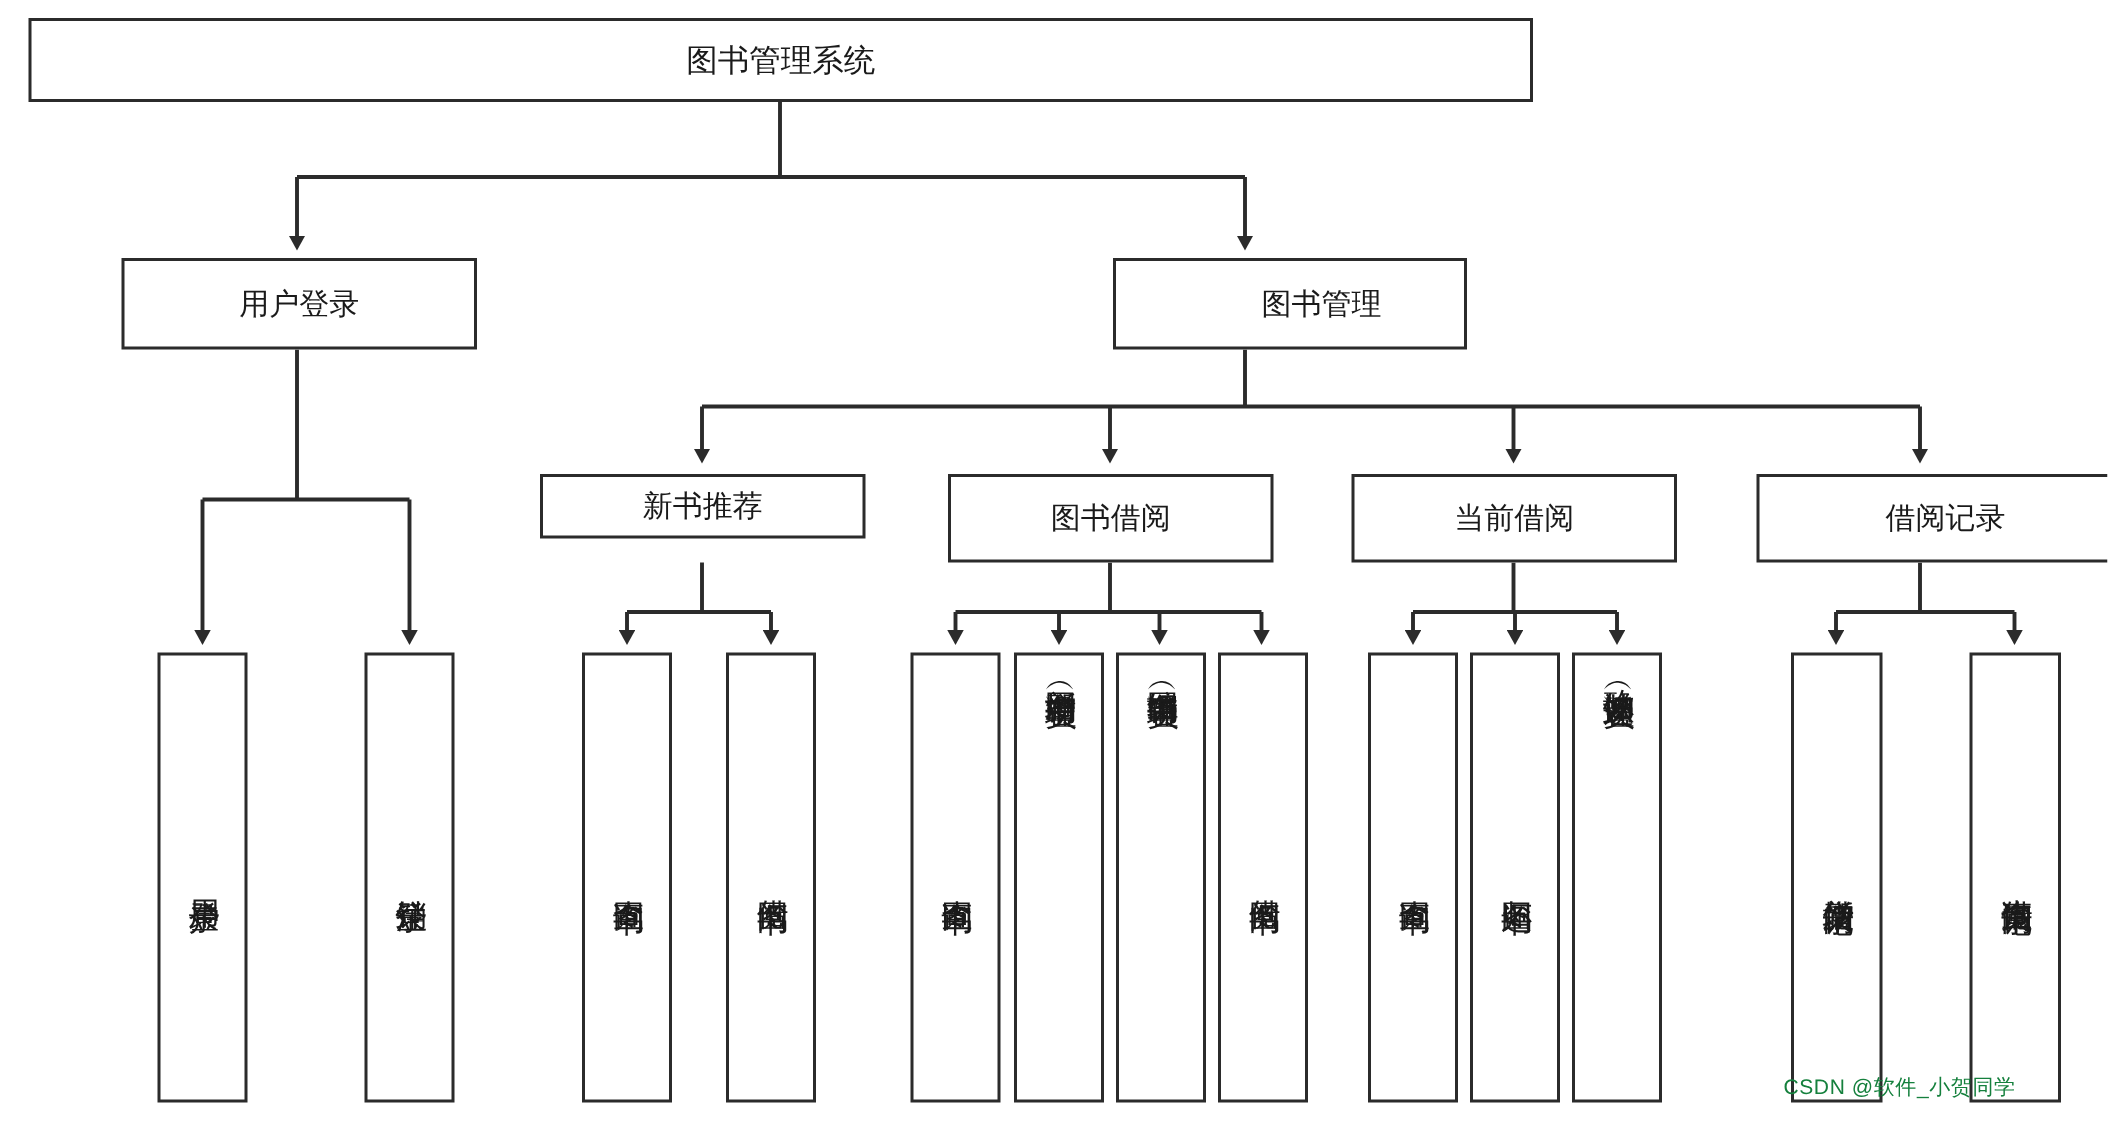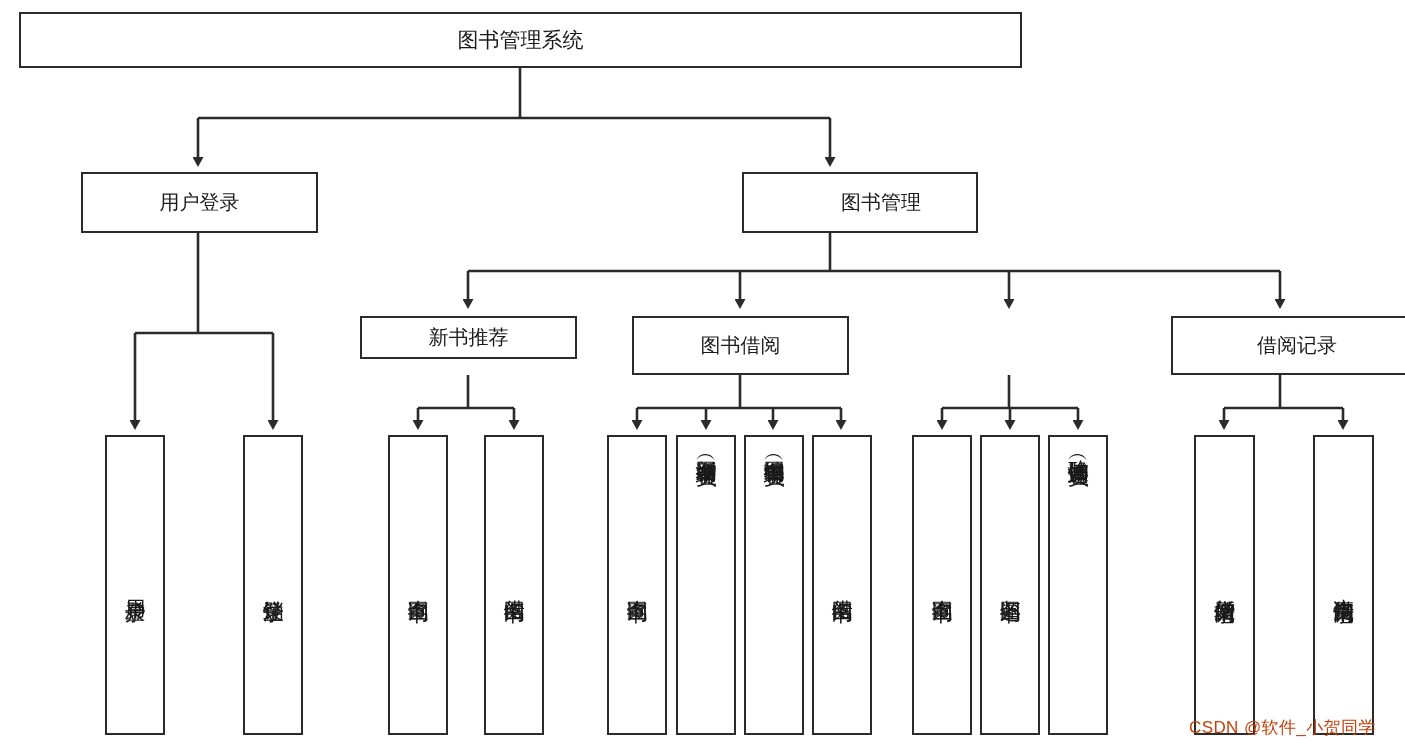--- a/index.html
+++ b/index.html
@@ -56,22 +56,22 @@
     font-size: 21px;
     line-height: 1.06;
     letter-spacing: 1px;
     white-space: nowrap;
     color: #1a1a1a;
   }
   #watermark {
     position: absolute;
     left: 1189px;
     top: 716px;
-    font-size: 17px;
-    color: #c2410c;
+    font-size: 14px;
+    color: #15803d;
     white-space: nowrap;
     letter-spacing: 0.4px;
   }
 </style>
 </head>
 <body>
 
 <div id="canvas">
 
   <svg id="edges" viewBox="0 0 1405 747">
@@ -134,20 +134,23 @@
   <div class="node lvl2" style="left:742px; top:172px; width:236px; height:61px;padding-left:42px;">
     <span>图书管理</span>
   </div>
 
   <div class="node lvl2" style="left:360px; top:316px; width:217px; height:43px;">
     <span>新书推荐</span>
   </div>
   <div class="node lvl2" style="left:632px; top:316px; width:217px; height:59px;">
     <span>图书借阅</span>
   </div>
+  <div class="node lvl2" style="left:901px; top:316px; width:217px; height:59px;">
+    <span>当前借阅</span>
+  </div>
   <div class="node lvl2" style="left:1171px; top:316px; width:252px; height:59px;">
     <span>借阅记录</span>
   </div>
 
   <div class="node leaf centered" style="left:105px; top:435px; width:60px; height:300px;">
     <span class="vtext">用户登录</span>
   </div>
   <div class="node leaf centered" style="left:243px; top:435px; width:60px; height:300px;">
     <span class="vtext">注销登录</span>
   </div>

